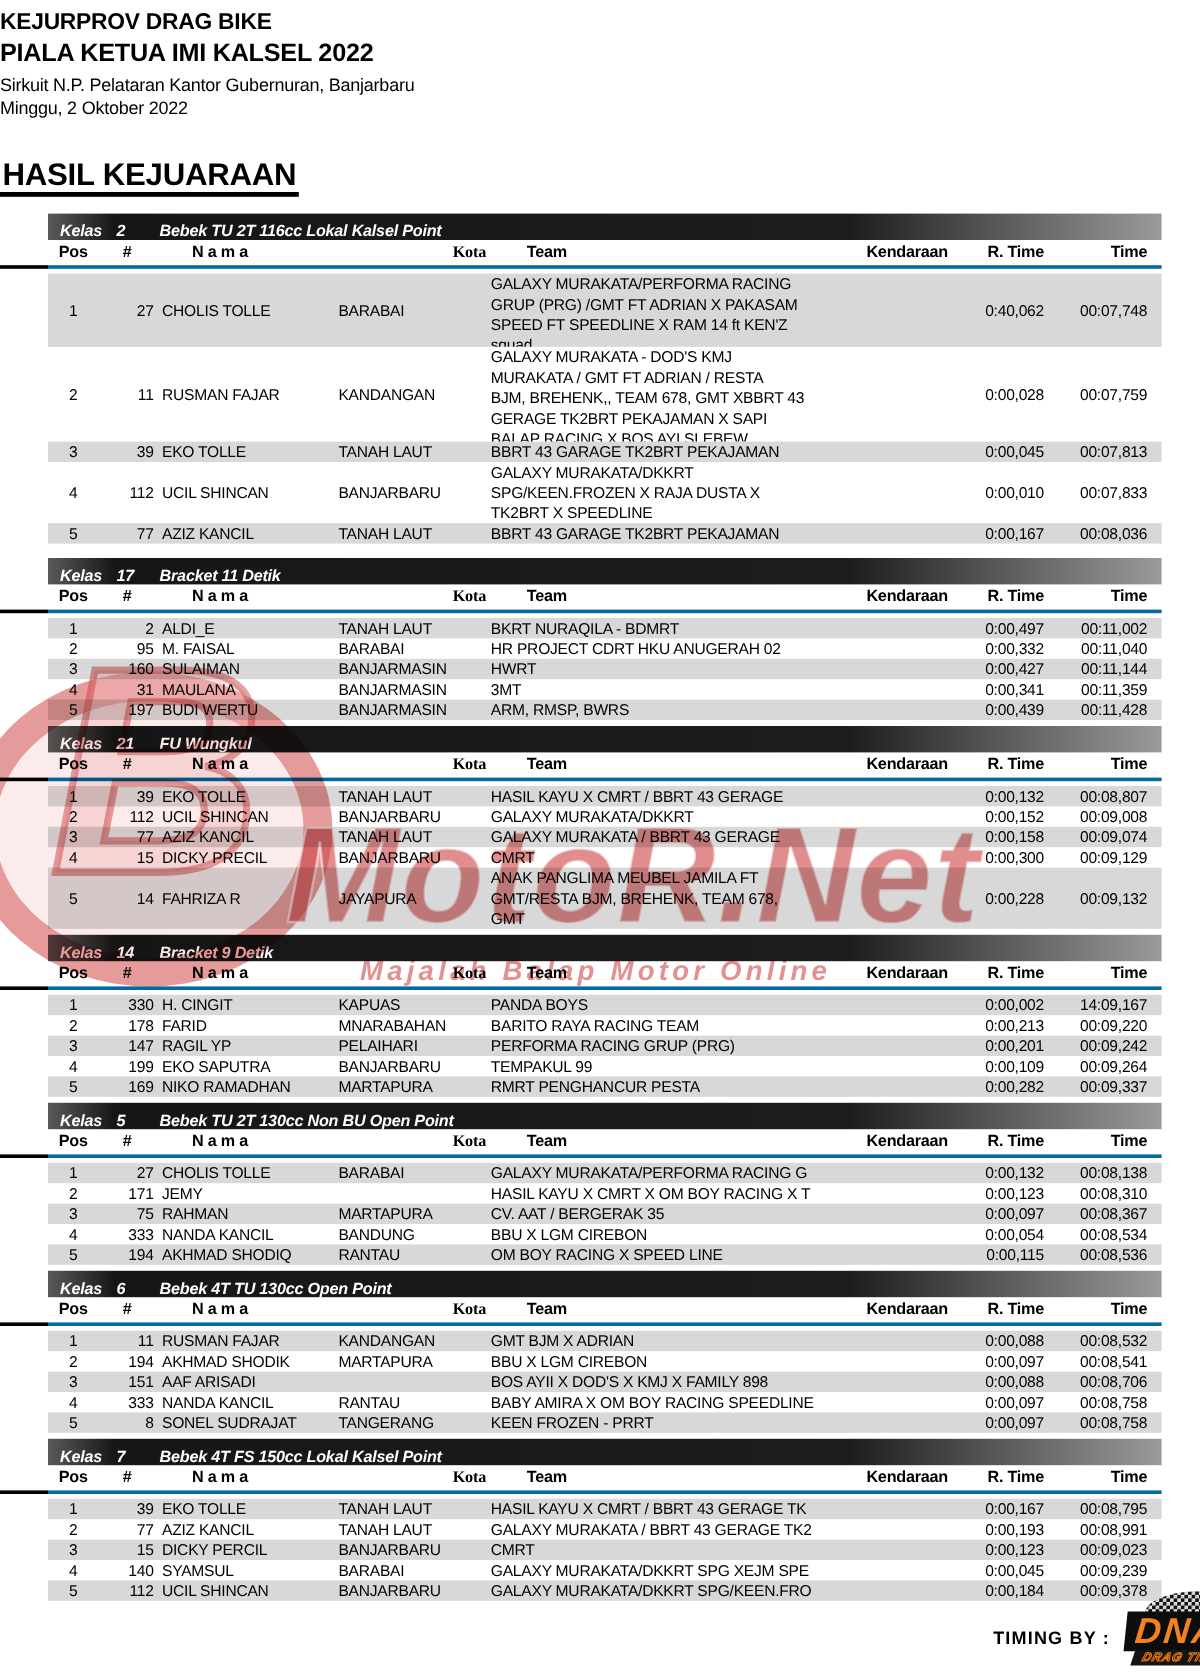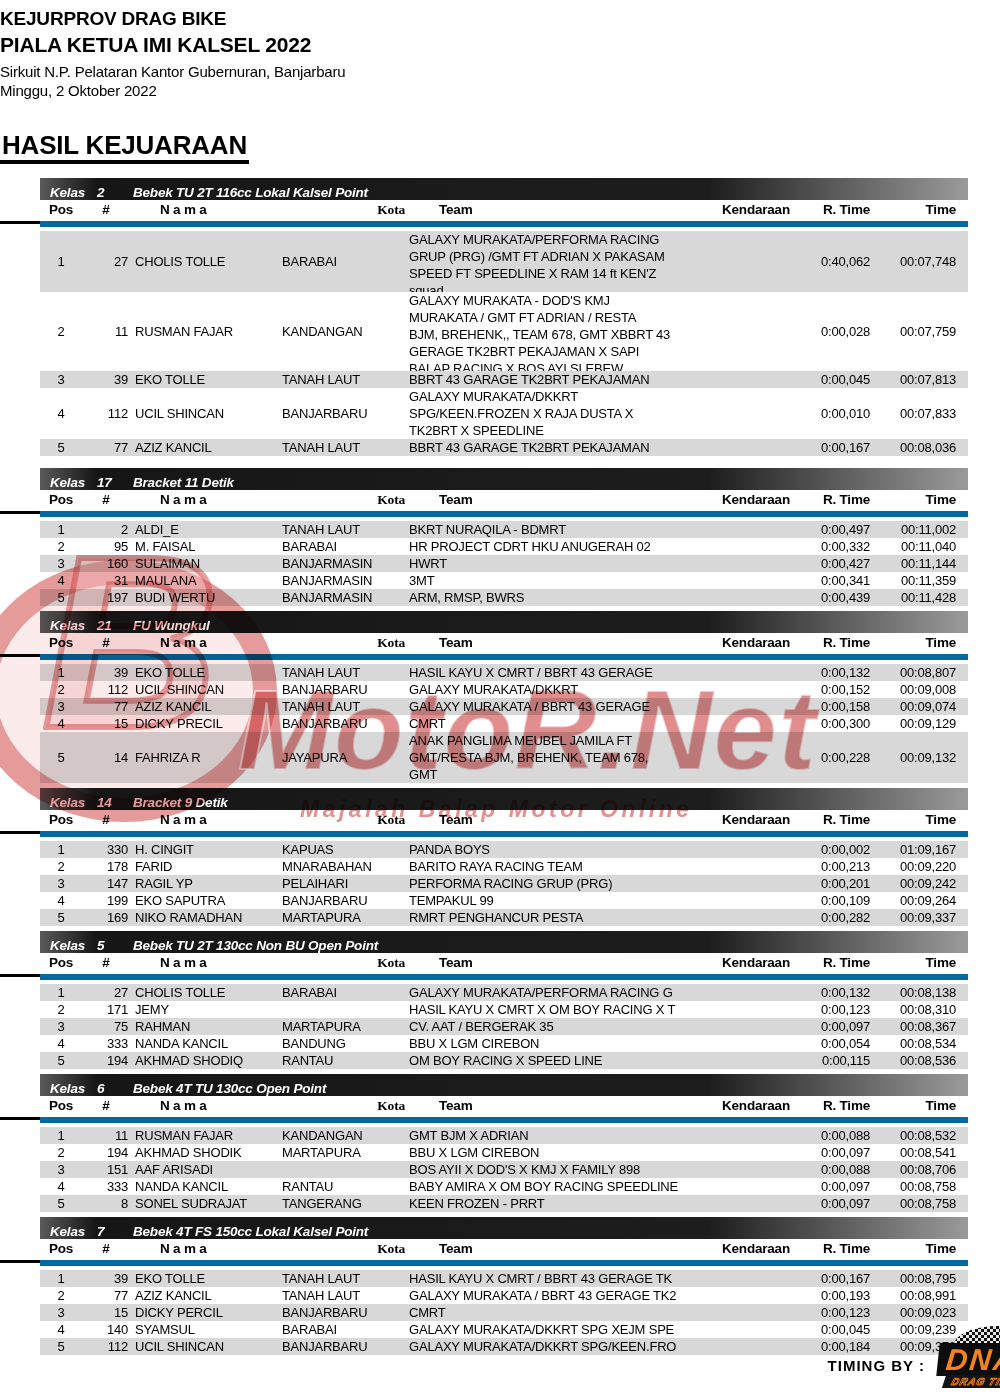--- a/index.html
+++ b/index.html
@@ -20,21 +20,21 @@
   
   .tables{position:relative;z-index:1;}
   .tbl{width:928px;margin:0 32px 5px 40px;position:relative;}
   .tbl.first{margin-bottom:12px;}
   .tbl-bar{height:22px;display:flex;align-items:flex-end;color:#fff;
     font-weight:bold;font-style:italic;font-size:13.5px;
     background:linear-gradient(90deg,#5a5a5a 0,#161616 6%,#1d1d1d 72%,#9a9a9a 100%);}
   .bar-kelas{margin-left:10px;width:47px;}
   .bar-num{width:36px;}
   .tbl-cols{display:flex;font-weight:bold;font-size:13.5px;height:19px;
-    padding-top:2px;border-bottom:6px solid #0369a1;position:relative;}
+    padding-top:2px;border-bottom:3px solid #0369a1;position:relative;}
   .tbl-cols::before{content:"";position:absolute;left:-40px;width:40px;height:3px;
     background:#000;bottom:-3px;}
   .rows{padding-top:4px;}
   .row{display:flex;align-items:center;font-size:13px;line-height:17px;min-height:17px;}
   .row.odd{background:#d8d8d8;}
   
   .c-pos {width:42px;text-align:center;box-sizing:border-box;}
   .c-num {width:48px;text-align:right;padding-right:2px;box-sizing:border-box;}
   .c-nama{width:145px;box-sizing:border-box;padding-left:5px;}
   .c-kota{width:130px;box-sizing:border-box;padding-left:7px;}
@@ -326,21 +326,21 @@
       </div>
       <div class="rows">
         <div class="row odd">
           <div class="c-pos">1</div>
           <div class="c-num">330</div>
           <div class="c-nama">H. CINGIT</div>
           <div class="c-kota">KAPUAS</div>
           <div class="c-team">PANDA BOYS</div>
           <div class="c-kend"></div>
           <div class="c-rtim">0:00,002</div>
-          <div class="c-time">01:09,167</div>
+          <div class="c-time">14:09,167</div>
         </div>
         <div class="row">
           <div class="c-pos">2</div>
           <div class="c-num">178</div>
           <div class="c-nama">FARID</div>
           <div class="c-kota">MNARABAHAN</div>
           <div class="c-team">BARITO RAYA RACING TEAM</div>
           <div class="c-kend"></div>
           <div class="c-rtim">0:00,213</div>
           <div class="c-time">00:09,220</div>

